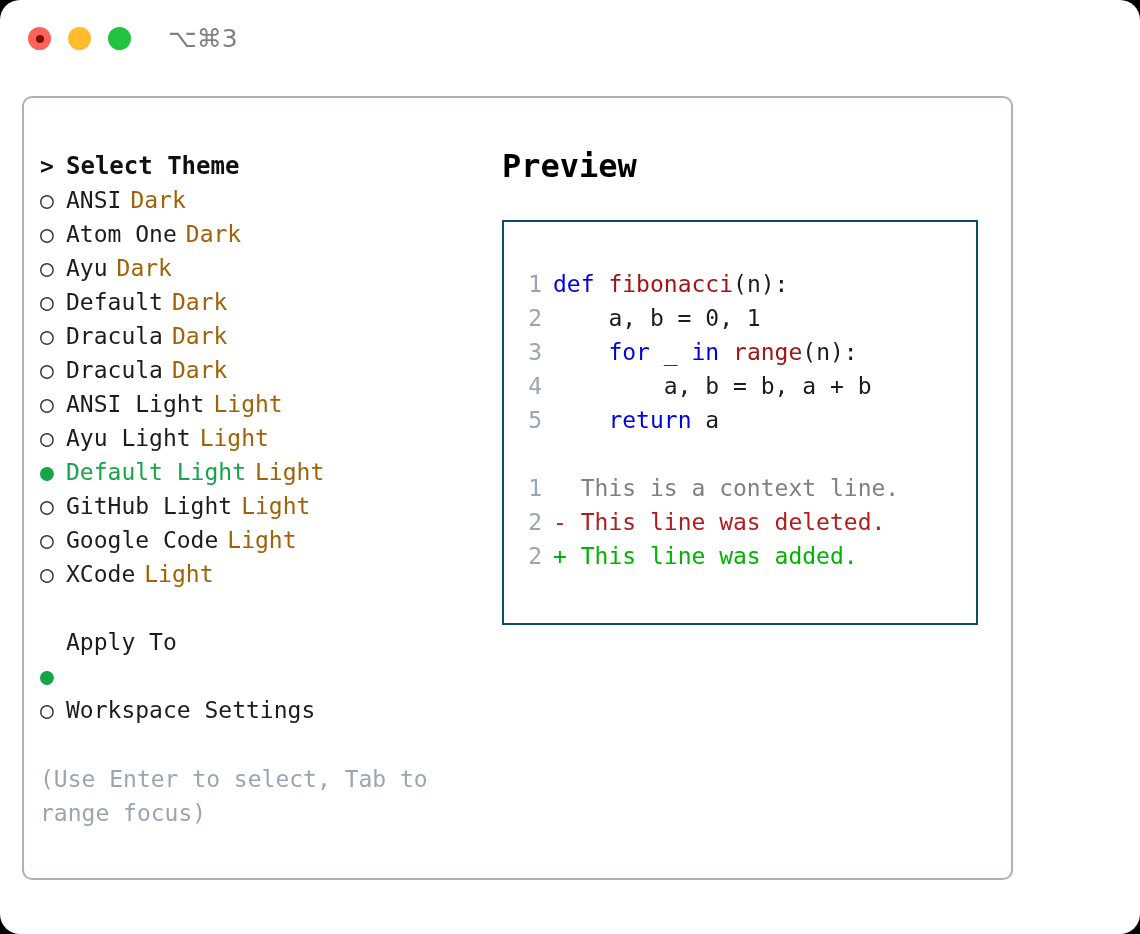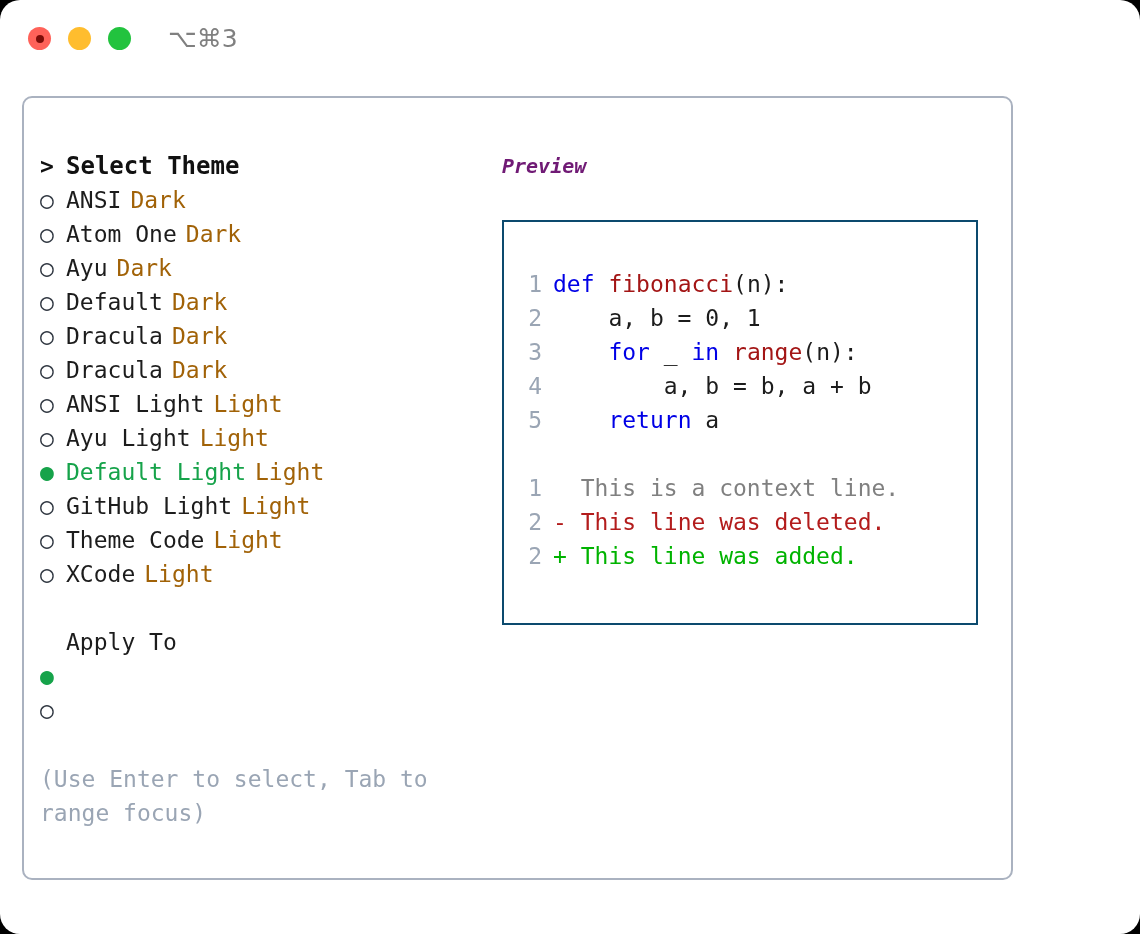--- a/index.html
+++ b/index.html
@@ -122,26 +122,25 @@
   }
 
   
   #right-col {
     position: absolute;
     left: 478px;
     top: 51px;
     width: 490px;
   }
   #preview-title {
-    font-size: 20px;
+    font-size: 32px;
     font-weight: bold;
-    color: #701a75;
+    color: #000000;
     height: 34px;
     line-height: 34px;
-    font-style: italic;
   }
   #preview-box {
     margin-top: 37px;
     width: 476px;
     height: 405px;
     border: 2px solid #0c4a6e;
     box-sizing: border-box;
     background: #ffffff;
     position: relative;
   }
@@ -193,33 +192,33 @@
           <div class="row"><span class="marker hollow">○</span><span class="label">ANSI</span><span class="tag">Dark</span></div>
           <div class="row"><span class="marker hollow">○</span><span class="label">Atom One</span><span class="tag">Dark</span></div>
           <div class="row"><span class="marker hollow">○</span><span class="label">Ayu</span><span class="tag">Dark</span></div>
           <div class="row"><span class="marker hollow">○</span><span class="label">Default</span><span class="tag">Dark</span></div>
           <div class="row"><span class="marker hollow">○</span><span class="label">Dracula</span><span class="tag">Dark</span></div>
           <div class="row"><span class="marker hollow">○</span><span class="label">Dracula</span><span class="tag">Dark</span></div>
           <div class="row"><span class="marker hollow">○</span><span class="label">ANSI Light</span><span class="tag">Light</span></div>
           <div class="row"><span class="marker hollow">○</span><span class="label">Ayu Light</span><span class="tag">Light</span></div>
           <div class="row"><span class="marker filled">●</span><span class="label sel">Default Light</span><span class="tag">Light</span></div>
           <div class="row"><span class="marker hollow">○</span><span class="label">GitHub Light</span><span class="tag">Light</span></div>
-          <div class="row"><span class="marker hollow">○</span><span class="label">Theme Code</span><span class="tag">Light</span></div>
+          <div class="row"><span class="marker hollow">○</span><span class="label">Google Code</span><span class="tag">Light</span></div>
           <div class="row"><span class="marker hollow">○</span><span class="label">XCode</span><span class="tag">Light</span></div>
         </div>
 
       <div class="spacer-md"></div>
 
       <div class="row">
         <span class="marker blank">○</span><span class="label">Apply To</span>
       </div>
 
       <div id="apply-items">
           <div class="row"><span class="marker filled">●</span></div>
-          <div class="row"><span class="marker hollow">○</span></div>
+          <div class="row"><span class="marker hollow">○</span><span class="label">Workspace Settings</span></div>
         </div>
 
       <div class="spacer-md"></div>
 
       <div id="hint">(Use Enter to select, Tab to range focus)</div>
     </div>
 
     <div id="right-col">
       <div id="preview-title">Preview</div>
       <div id="preview-box">

